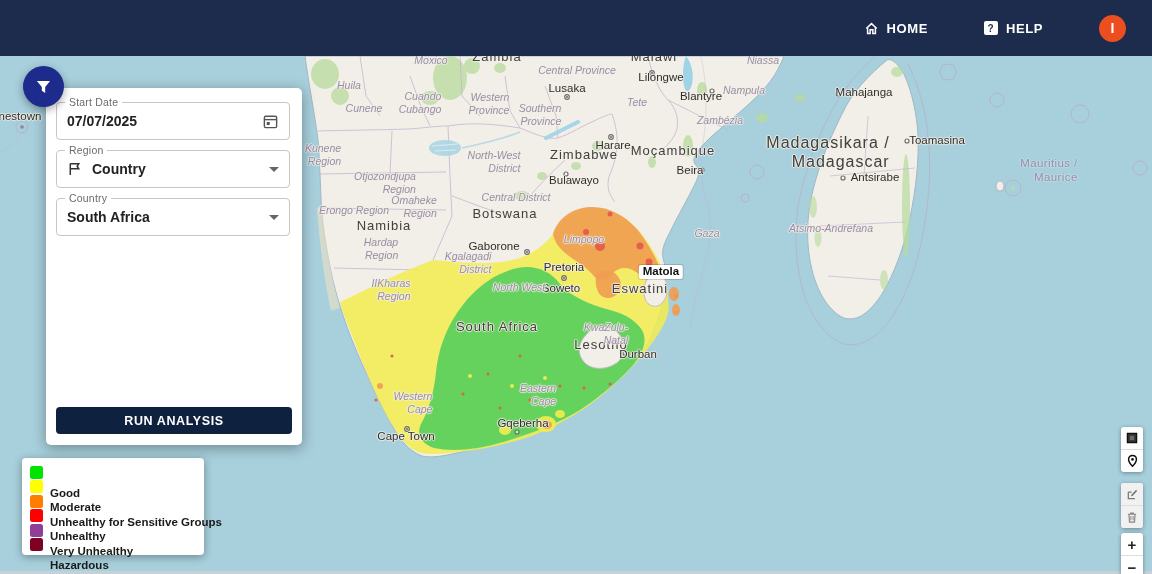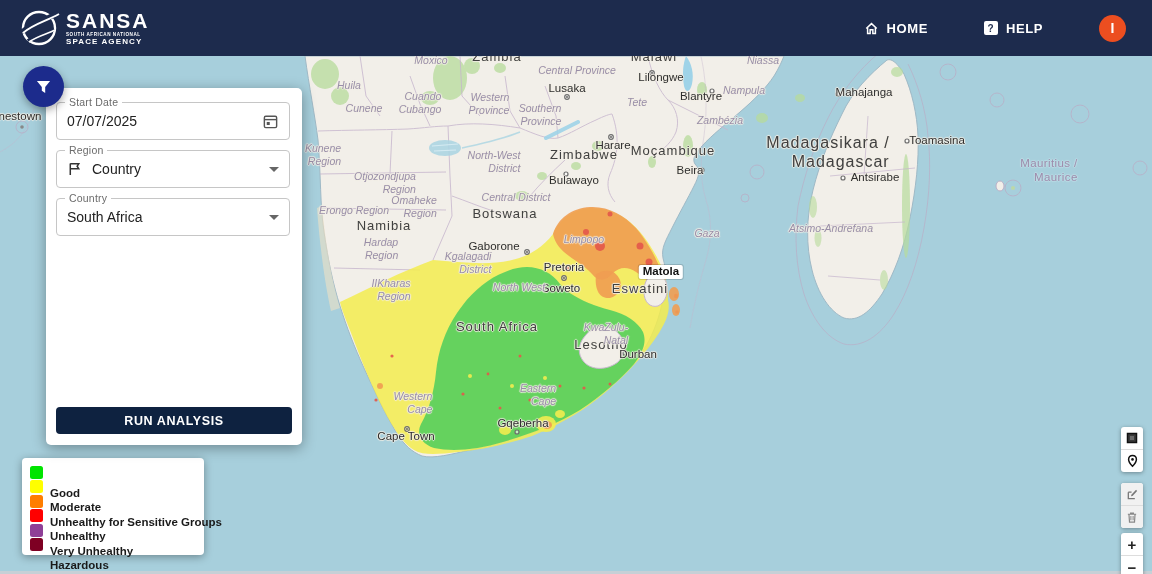--- a/index.html
+++ b/index.html
@@ -51,21 +51,21 @@
   .tab{width:90px;text-align:center;font-size:12.5px;font-weight:700;letter-spacing:.4px;
        padding:8px 0 10px;cursor:pointer;}
   .tab.active{color:#1c2d94;}
   .tab.inactive{color:#8a8a8a;}
   .tab-ind{position:absolute;left:5px;bottom:0;width:90px;height:2.5px;background:#1c2d94;}
   .fields{padding:14px 12px 0 10px;}
   .field{position:relative;border:1px solid #c6c6c6;border-radius:4px;height:36px;margin-bottom:10px;
          display:flex;align-items:center;padding:0 10px;cursor:text;background:#fff;}
   .field .flabel{position:absolute;top:-7px;left:8px;background:#fff;padding:0 4px;
          font-size:10.5px;color:#6b6b6b;letter-spacing:.2px;}
-  .fval{font-size:14px;color:#222;}
+  .fval{font-size:14px;color:#222;font-weight:bold;}
   .ficon{margin-left:auto;display:flex;align-items:center;}
   .caret{margin-left:auto;width:0;height:0;border-left:5px solid transparent;
          border-right:5px solid transparent;border-top:5.5px solid #666;}
   .flagic{margin-right:10px;display:flex;align-items:center;}
   .legend-row{display:flex;align-items:center;padding:10px 14px 0 12px;margin-top:4px;}
   .legend-row .txt{font-size:13.5px;color:#333;margin-left:12px;}
   .switch{margin-left:auto;position:relative;width:34px;height:20px;cursor:pointer;}
   .switch .track{position:absolute;left:2px;top:4px;width:30px;height:12px;border-radius:7px;background:#8591d5;}
   .switch .thumb{position:absolute;right:0;top:1px;width:18px;height:18px;border-radius:50%;
          background:#2f3ea0;box-shadow:0 1px 3px rgba(0,0,0,.4);}
@@ -334,34 +334,20 @@
       <div class="ml it" style="left:831px;top:172px">Atsimo-Andrefana</div>
       <div class="ml sea" style="left:1049px;top:115px">Mauritius /
 Maurice</div>
       <div class="ml ci" style="left:20px;top:61px">nestown</div>
       <div class="ml co" style="left:497px;top:1px">Zambia</div>
       <div class="ml co" style="left:654px;top:1px">Malawi</div>
     </div>
   </div>
 
   <div class="header">
-    <div class="brand">
-      <svg width="42" height="42" viewBox="0 0 42 42">
-        <circle cx="21" cy="21" r="16" fill="none" stroke="#fff" stroke-width="2.4"></circle>
-        <path d="M4,25 C14,15 28,13 40,6" stroke="#1d2b4d" stroke-width="5" fill="none"></path>
-        <path d="M5,26 C15,17 29,14 41,7" stroke="#fff" stroke-width="2" fill="none"></path>
-        <path d="M10,34 C18,28 28,26 36,22" stroke="#1d2b4d" stroke-width="4" fill="none"></path>
-        <path d="M11,35 C19,29 29,27 37,23" stroke="#fff" stroke-width="1.6" fill="none"></path>
-      </svg>
-      <div class="brand-text">
-        <span class="brand-name">SANSA</span>
-        <span class="brand-sub1">SOUTH AFRICAN NATIONAL</span>
-        <span class="brand-sub2">SPACE AGENCY</span>
-      </div>
-    </div>
     <div class="nav">
       <div class="nav-item">
         <svg width="15" height="15" viewBox="0 0 20 20">
           <path d="M3,10 L10,3.5 17,10 M4.8,9 V16.5 H8.2 V11.5 H11.8 V16.5 H15.2 V9" fill="none" stroke="#fff" stroke-width="2"></path>
         </svg>
         <span>HOME</span>
       </div>
       <div class="nav-item">
         <span class="help-box">?</span>
         <span>HELP</span>

